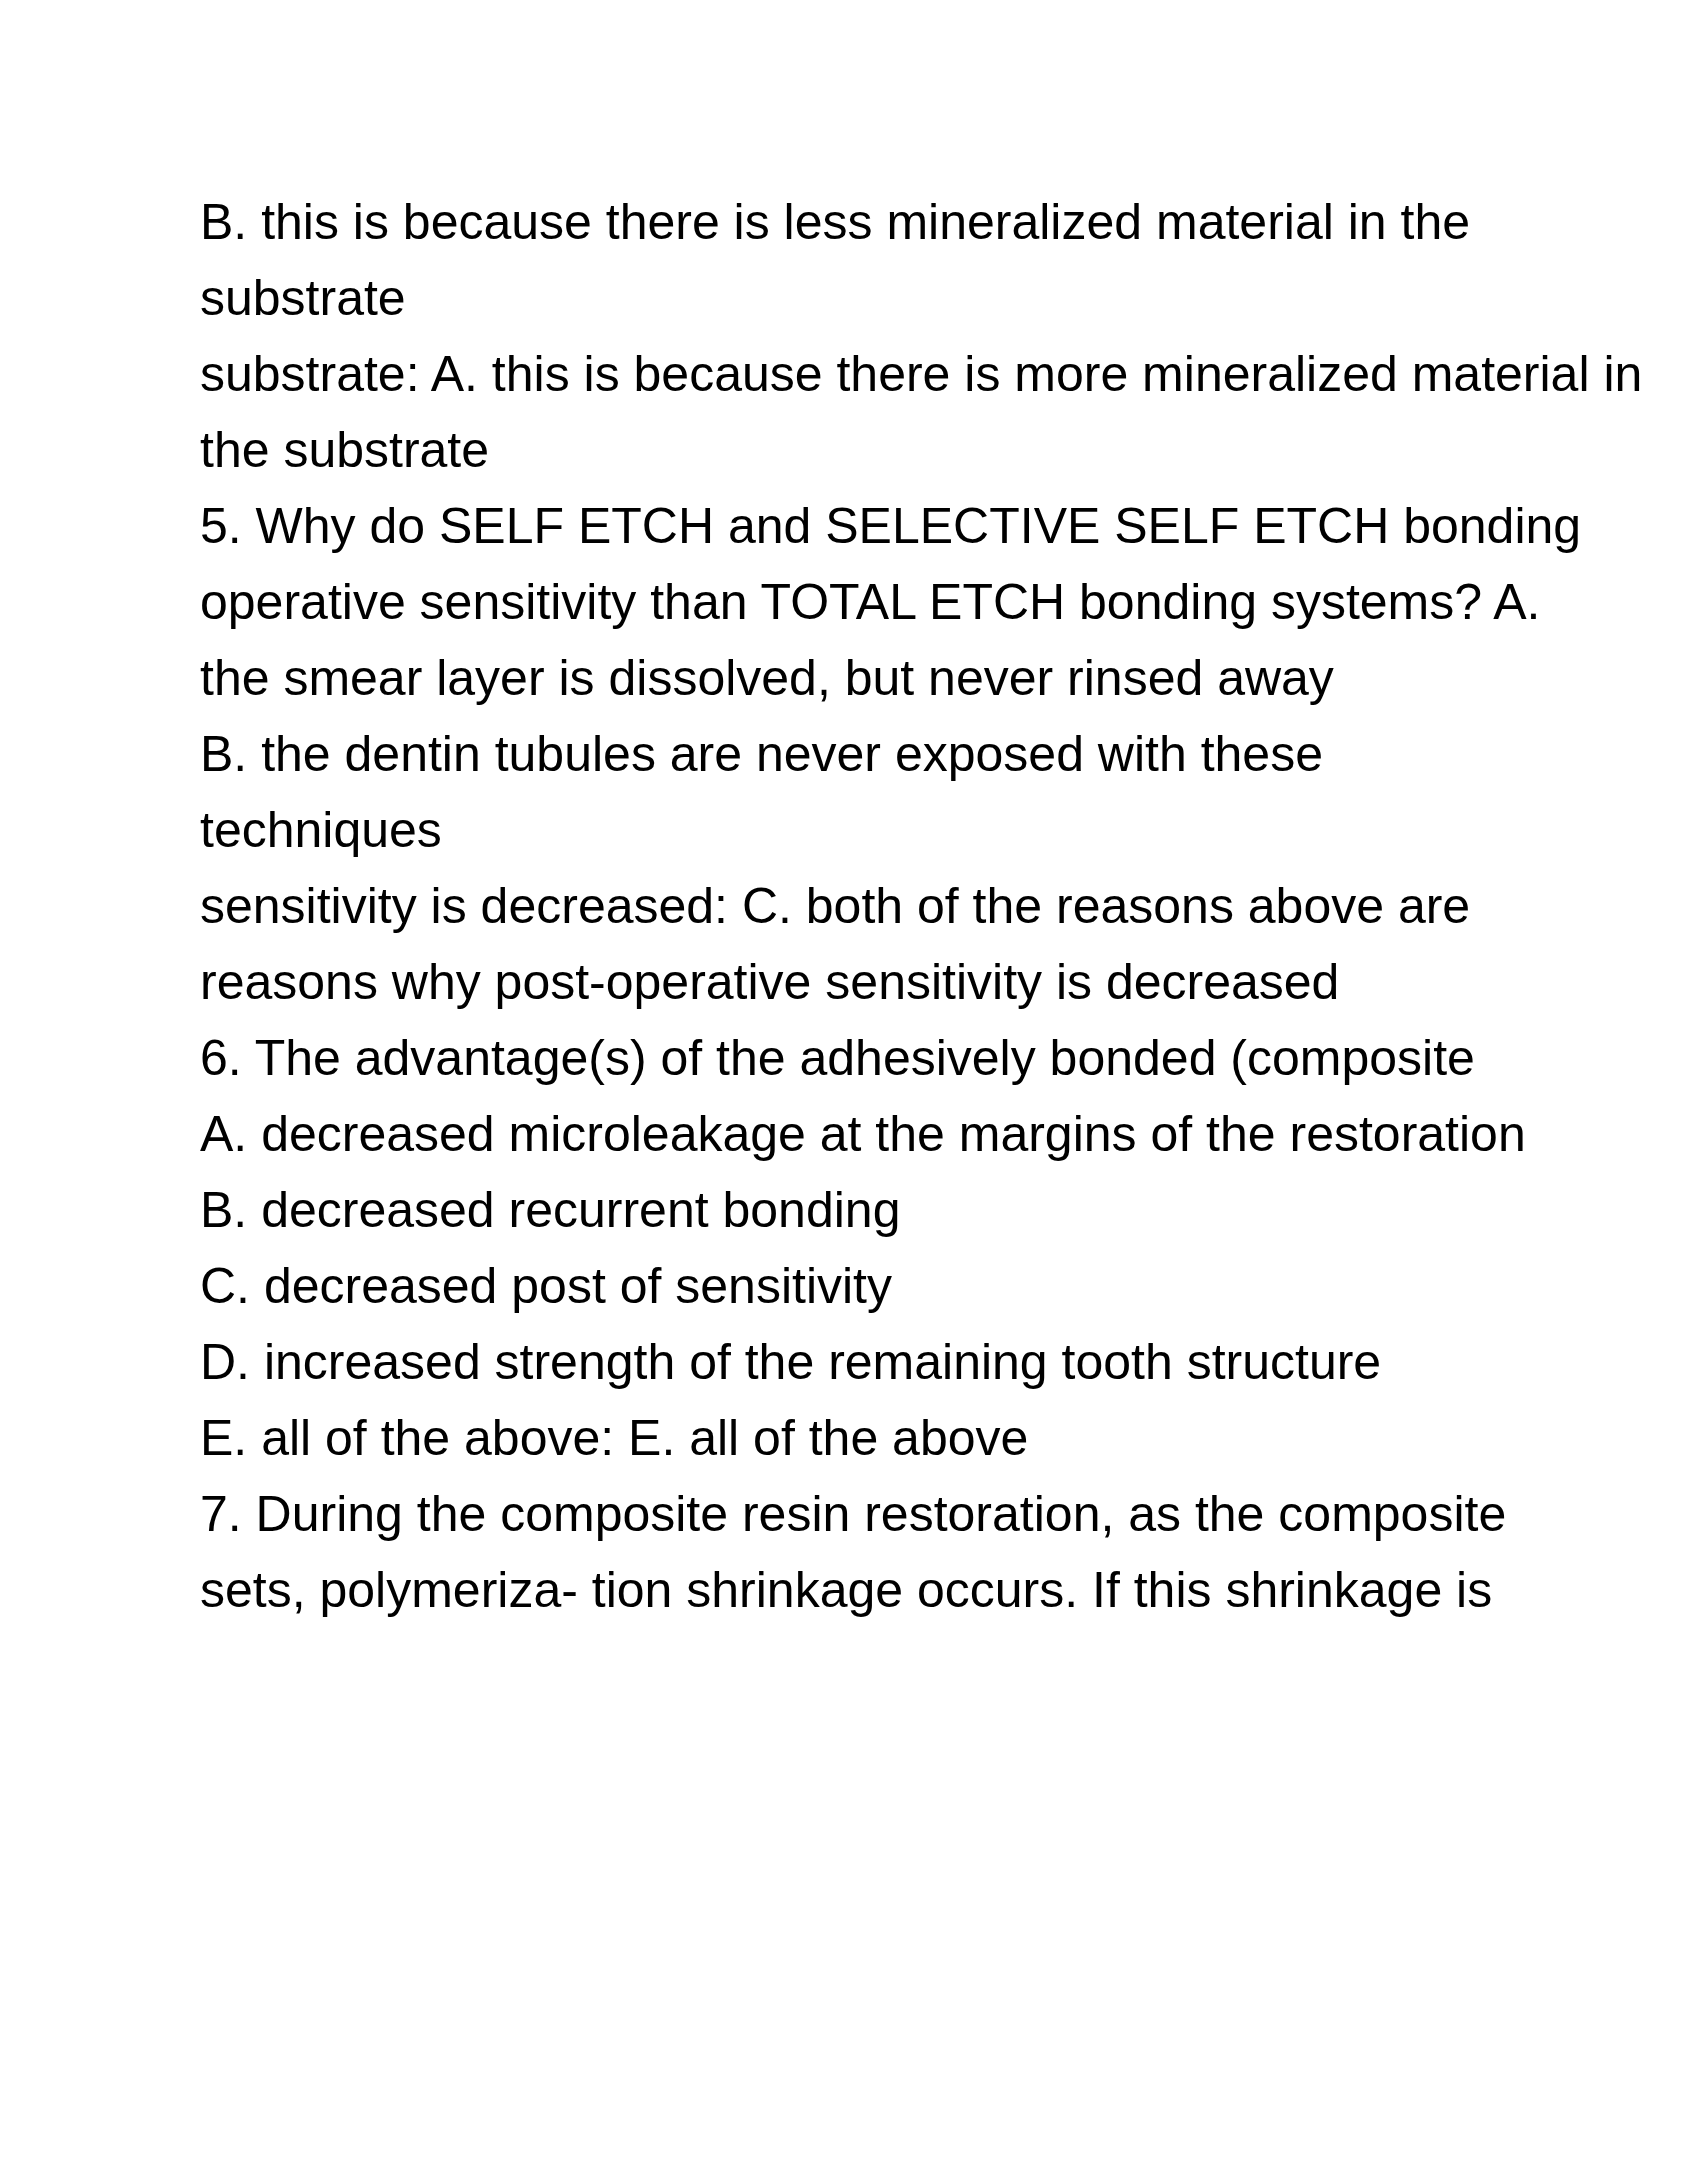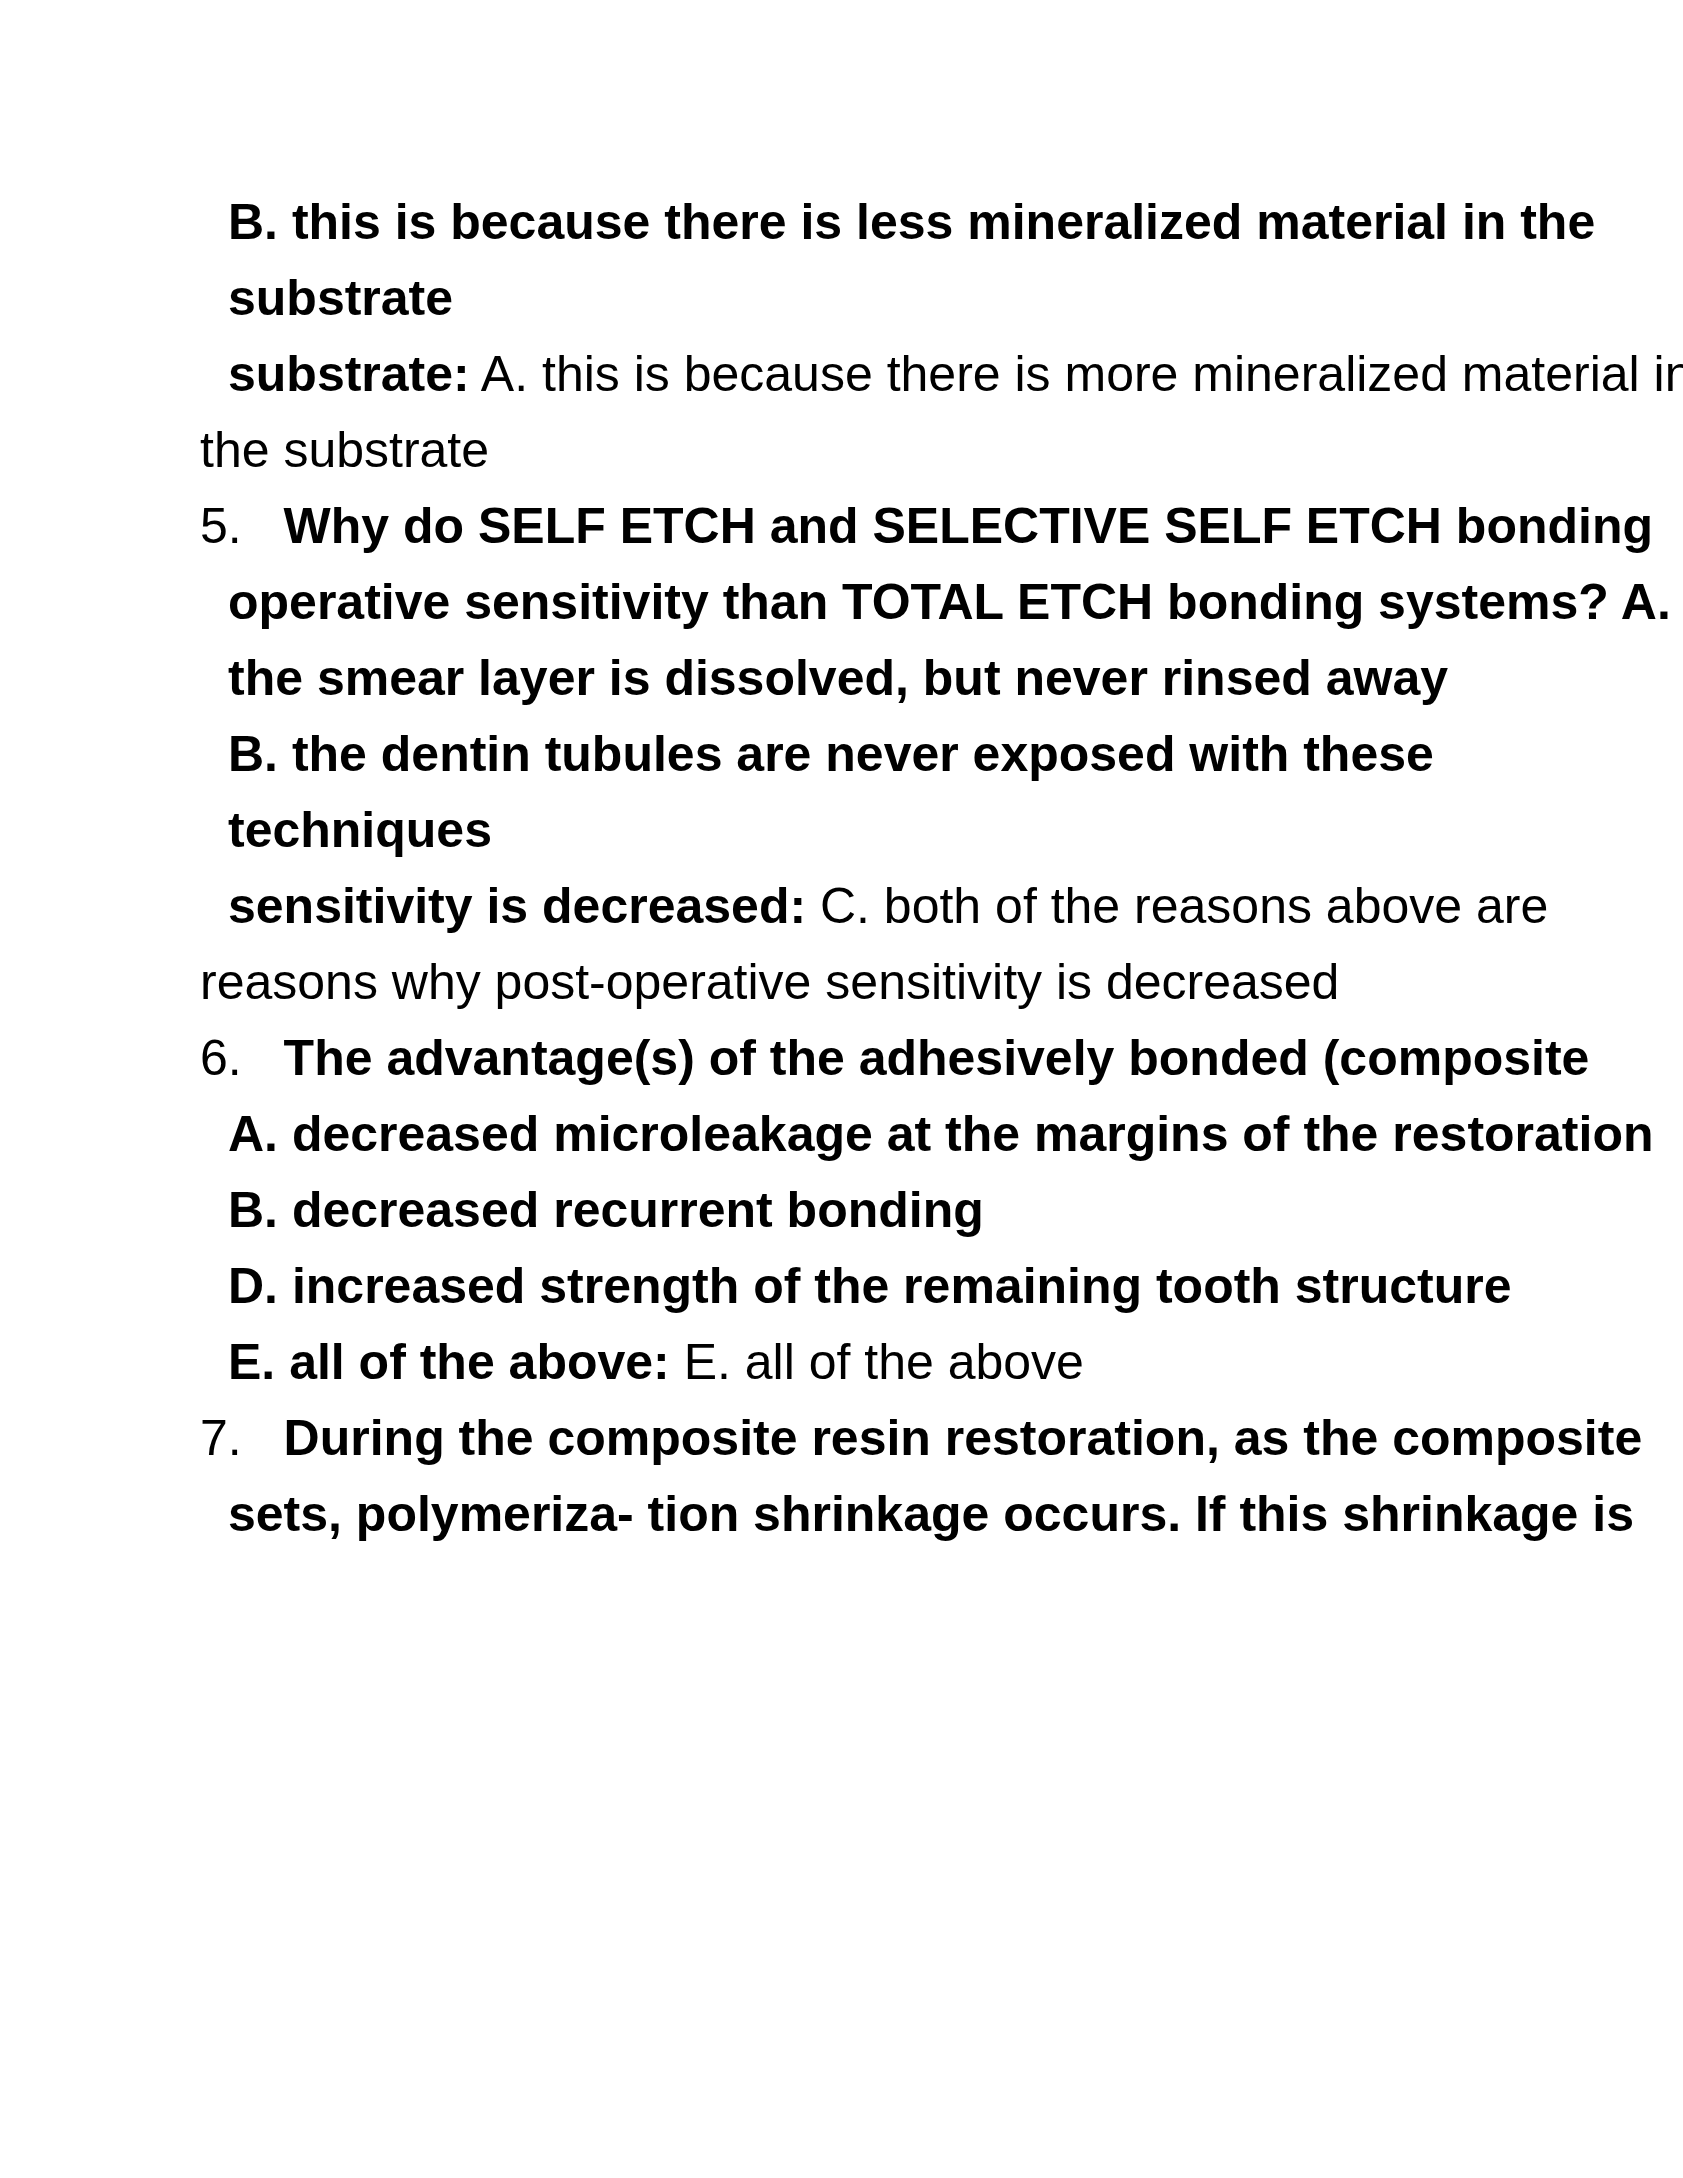--- a/index.html
+++ b/index.html
@@ -8,21 +8,21 @@
     position: absolute;
     left: 200px;
     top: 184px;
     width: 1406px;
     font-family: "Liberation Sans", sans-serif;
     font-size: 50px;
     line-height: 76px;
     color: #000000;
   }
   .line { display: block; white-space: nowrap; height: 76px; }
-  .b { font-weight: bold; margin-left: 28px; }
+  .b { font-weight: normal; }
   .n { font-weight: normal; }
 </style>
 </head>
 <body>
 
 <div class="page">
   <span class="line"><span class="b">B. this is because there is less mineralized material in the</span></span>
   <span class="line"><span class="b">substrate</span></span>
   <span class="line"><span class="b">substrate:</span><span class="n"> A. this is because there is more mineralized material in</span></span>
   <span class="line"><span class="n">the substrate</span></span>
@@ -31,19 +31,20 @@
   <span class="line"><span class="b">operative sensitivity than TOTAL ETCH bonding systems? A.</span></span>
   <span class="line"><span class="b">the smear layer is dissolved, but never rinsed away</span></span>
   <span class="line"><span class="b">B. the dentin tubules are never exposed with these</span></span>
   <span class="line"><span class="b">techniques</span></span>
   <span class="line"><span class="b">sensitivity is decreased:</span><span class="n"> C. both of the reasons above are</span></span>
   <span class="line"><span class="n">reasons why post-operative sensitivity is decreased</span></span>
 
   <span class="line"><span class="n">6. </span><span class="b">The advantage(s) of the adhesively bonded (composite</span></span>
   <span class="line"><span class="b">A. decreased microleakage at the margins of the restoration</span></span>
   <span class="line"><span class="b">B. decreased recurrent bonding</span></span>
+  <span class="line"><span class="b">C. decreased post of sensitivity</span></span>
   <span class="line"><span class="b">D. increased strength of the remaining tooth structure</span></span>
   <span class="line"><span class="b">E. all of the above:</span><span class="n"> E. all of the above</span></span>
 
   <span class="line"><span class="n">7. </span><span class="b">During the composite resin restoration, as the composite</span></span>
   <span class="line"><span class="b">sets, polymeriza- tion shrinkage occurs. If this shrinkage is</span></span>
 </div>
 
 
 </body></html>

